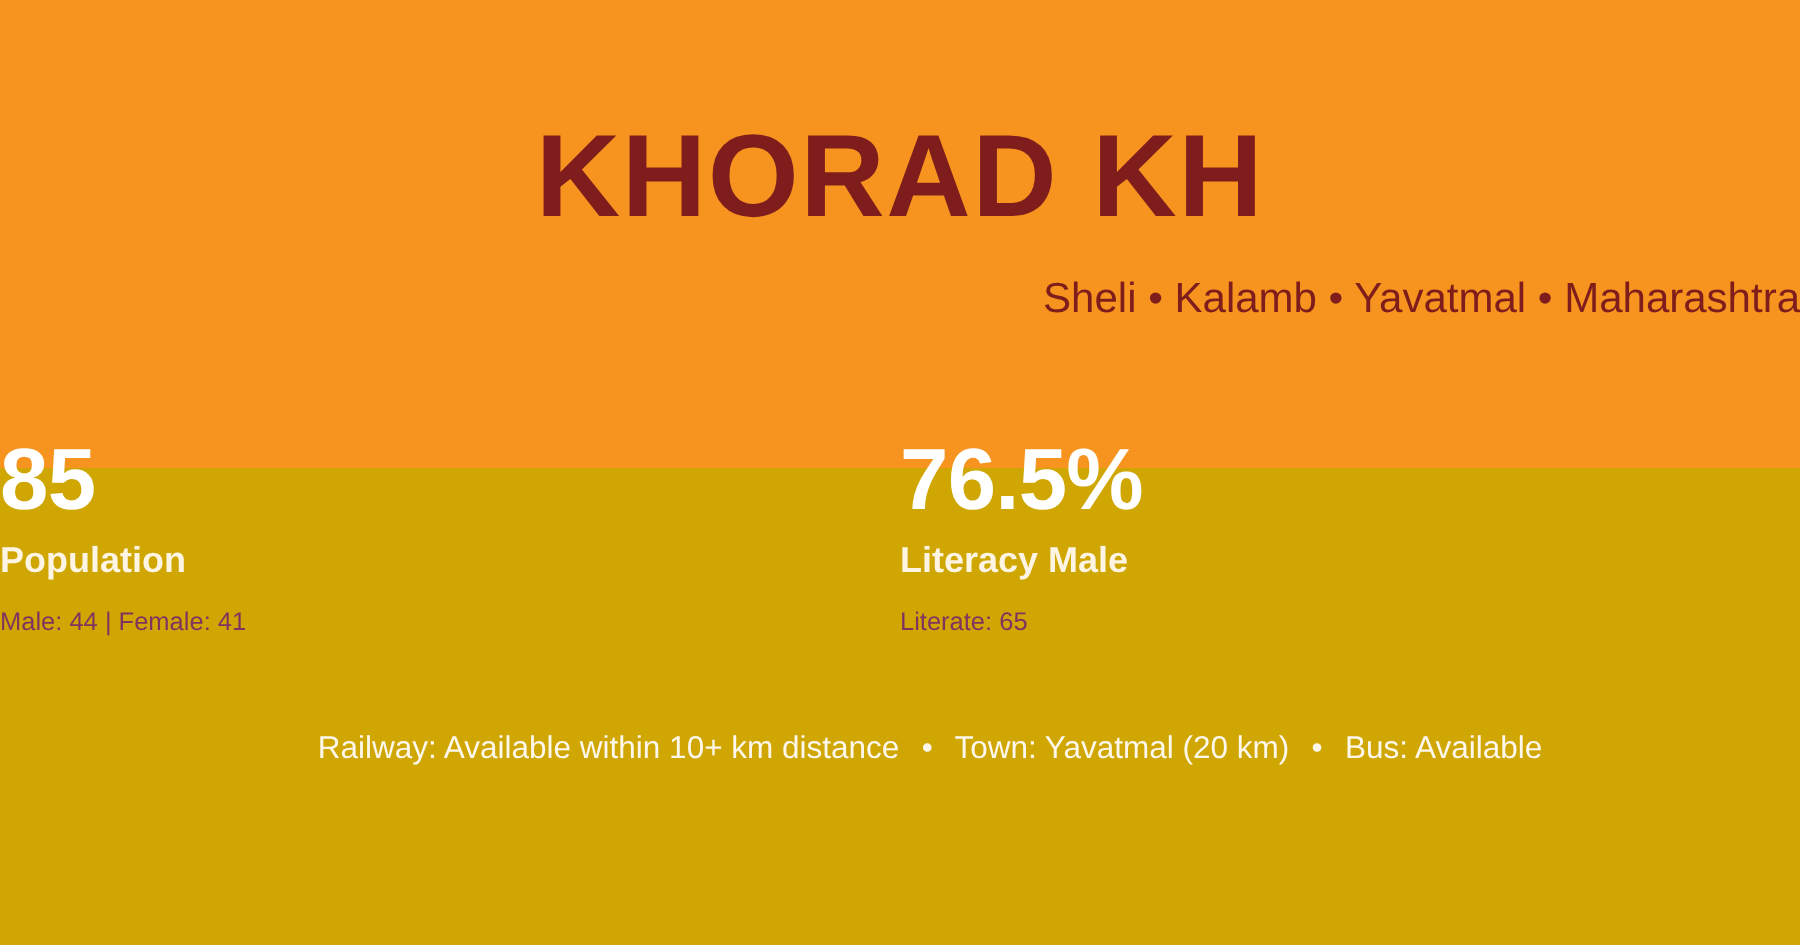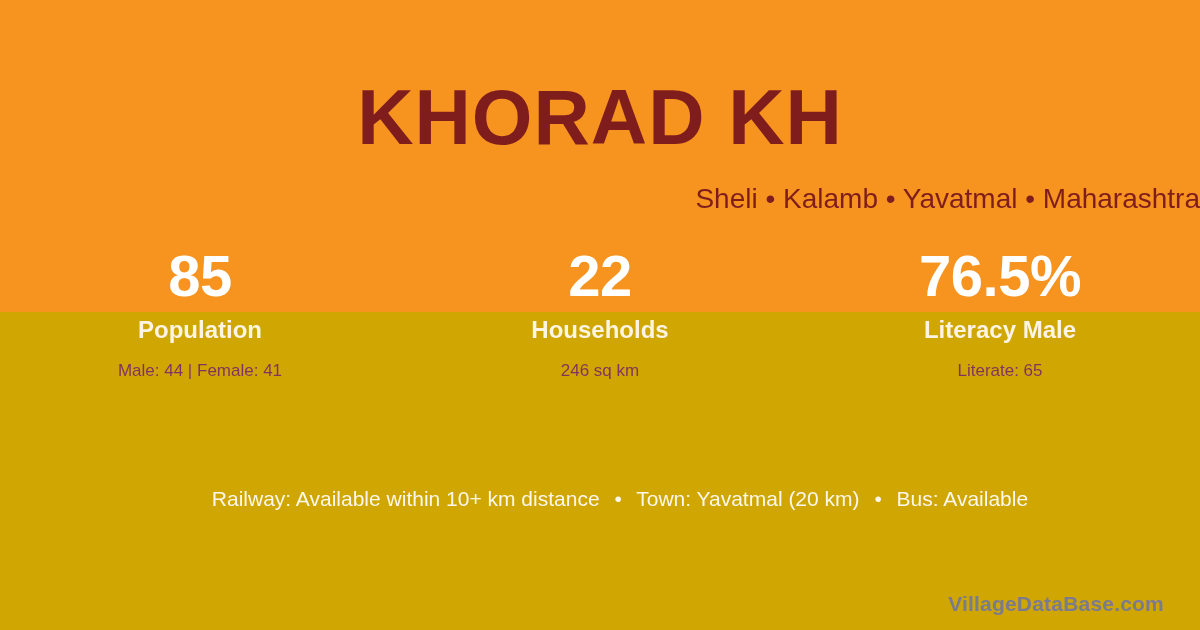--- a/index.html
+++ b/index.html
@@ -58,21 +58,22 @@
   .stats {
     position: absolute;
     left: 0;
     top: 246px;
     width: 1200px;
     display: flex;
     flex-direction: row;
   }
   .stat {
     flex: 1 1 0;
-    text-align: center;
+    text-align: left;
+    margin-top: 44px;
   }
   .stat-value {
     color: #ffffff;
     font-size: 58px;
     font-weight: bold;
     line-height: 1.05;
     letter-spacing: -0.5px;
   }
   .stat-label {
     color: #fdf4e3;
@@ -132,37 +133,31 @@
   <div class="village-location">Sheli • Kalamb • Yavatmal • Maharashtra</div>
 
   <div class="stats">
 
     <div class="stat">
       <div class="stat-value">85</div>
       <div class="stat-label">Population</div>
       <div class="stat-sub">Male: 44 | Female: 41</div>
     </div>
 
-    <div class="stat">
-      <div class="stat-value">22</div>
-      <div class="stat-label">Households</div>
-      <div class="stat-sub">246 sq km</div>
-    </div>
 
     <div class="stat">
       <div class="stat-value">76.5%</div>
       <div class="stat-label">Literacy Male</div>
       <div class="stat-sub">Literate: 65</div>
     </div>
 
   </div>
 
   <div class="info-row">
     <span>Railway: Available within 10+ km distance</span>
     <span class="sep">•</span>
     <span>Town: Yavatmal (20 km)</span>
     <span class="sep">•</span>
     <span>Bus: Available</span>
   </div>
 
-  <div class="brand">VillageDataBase.com</div>
 
 </div>
 
 </body></html>

